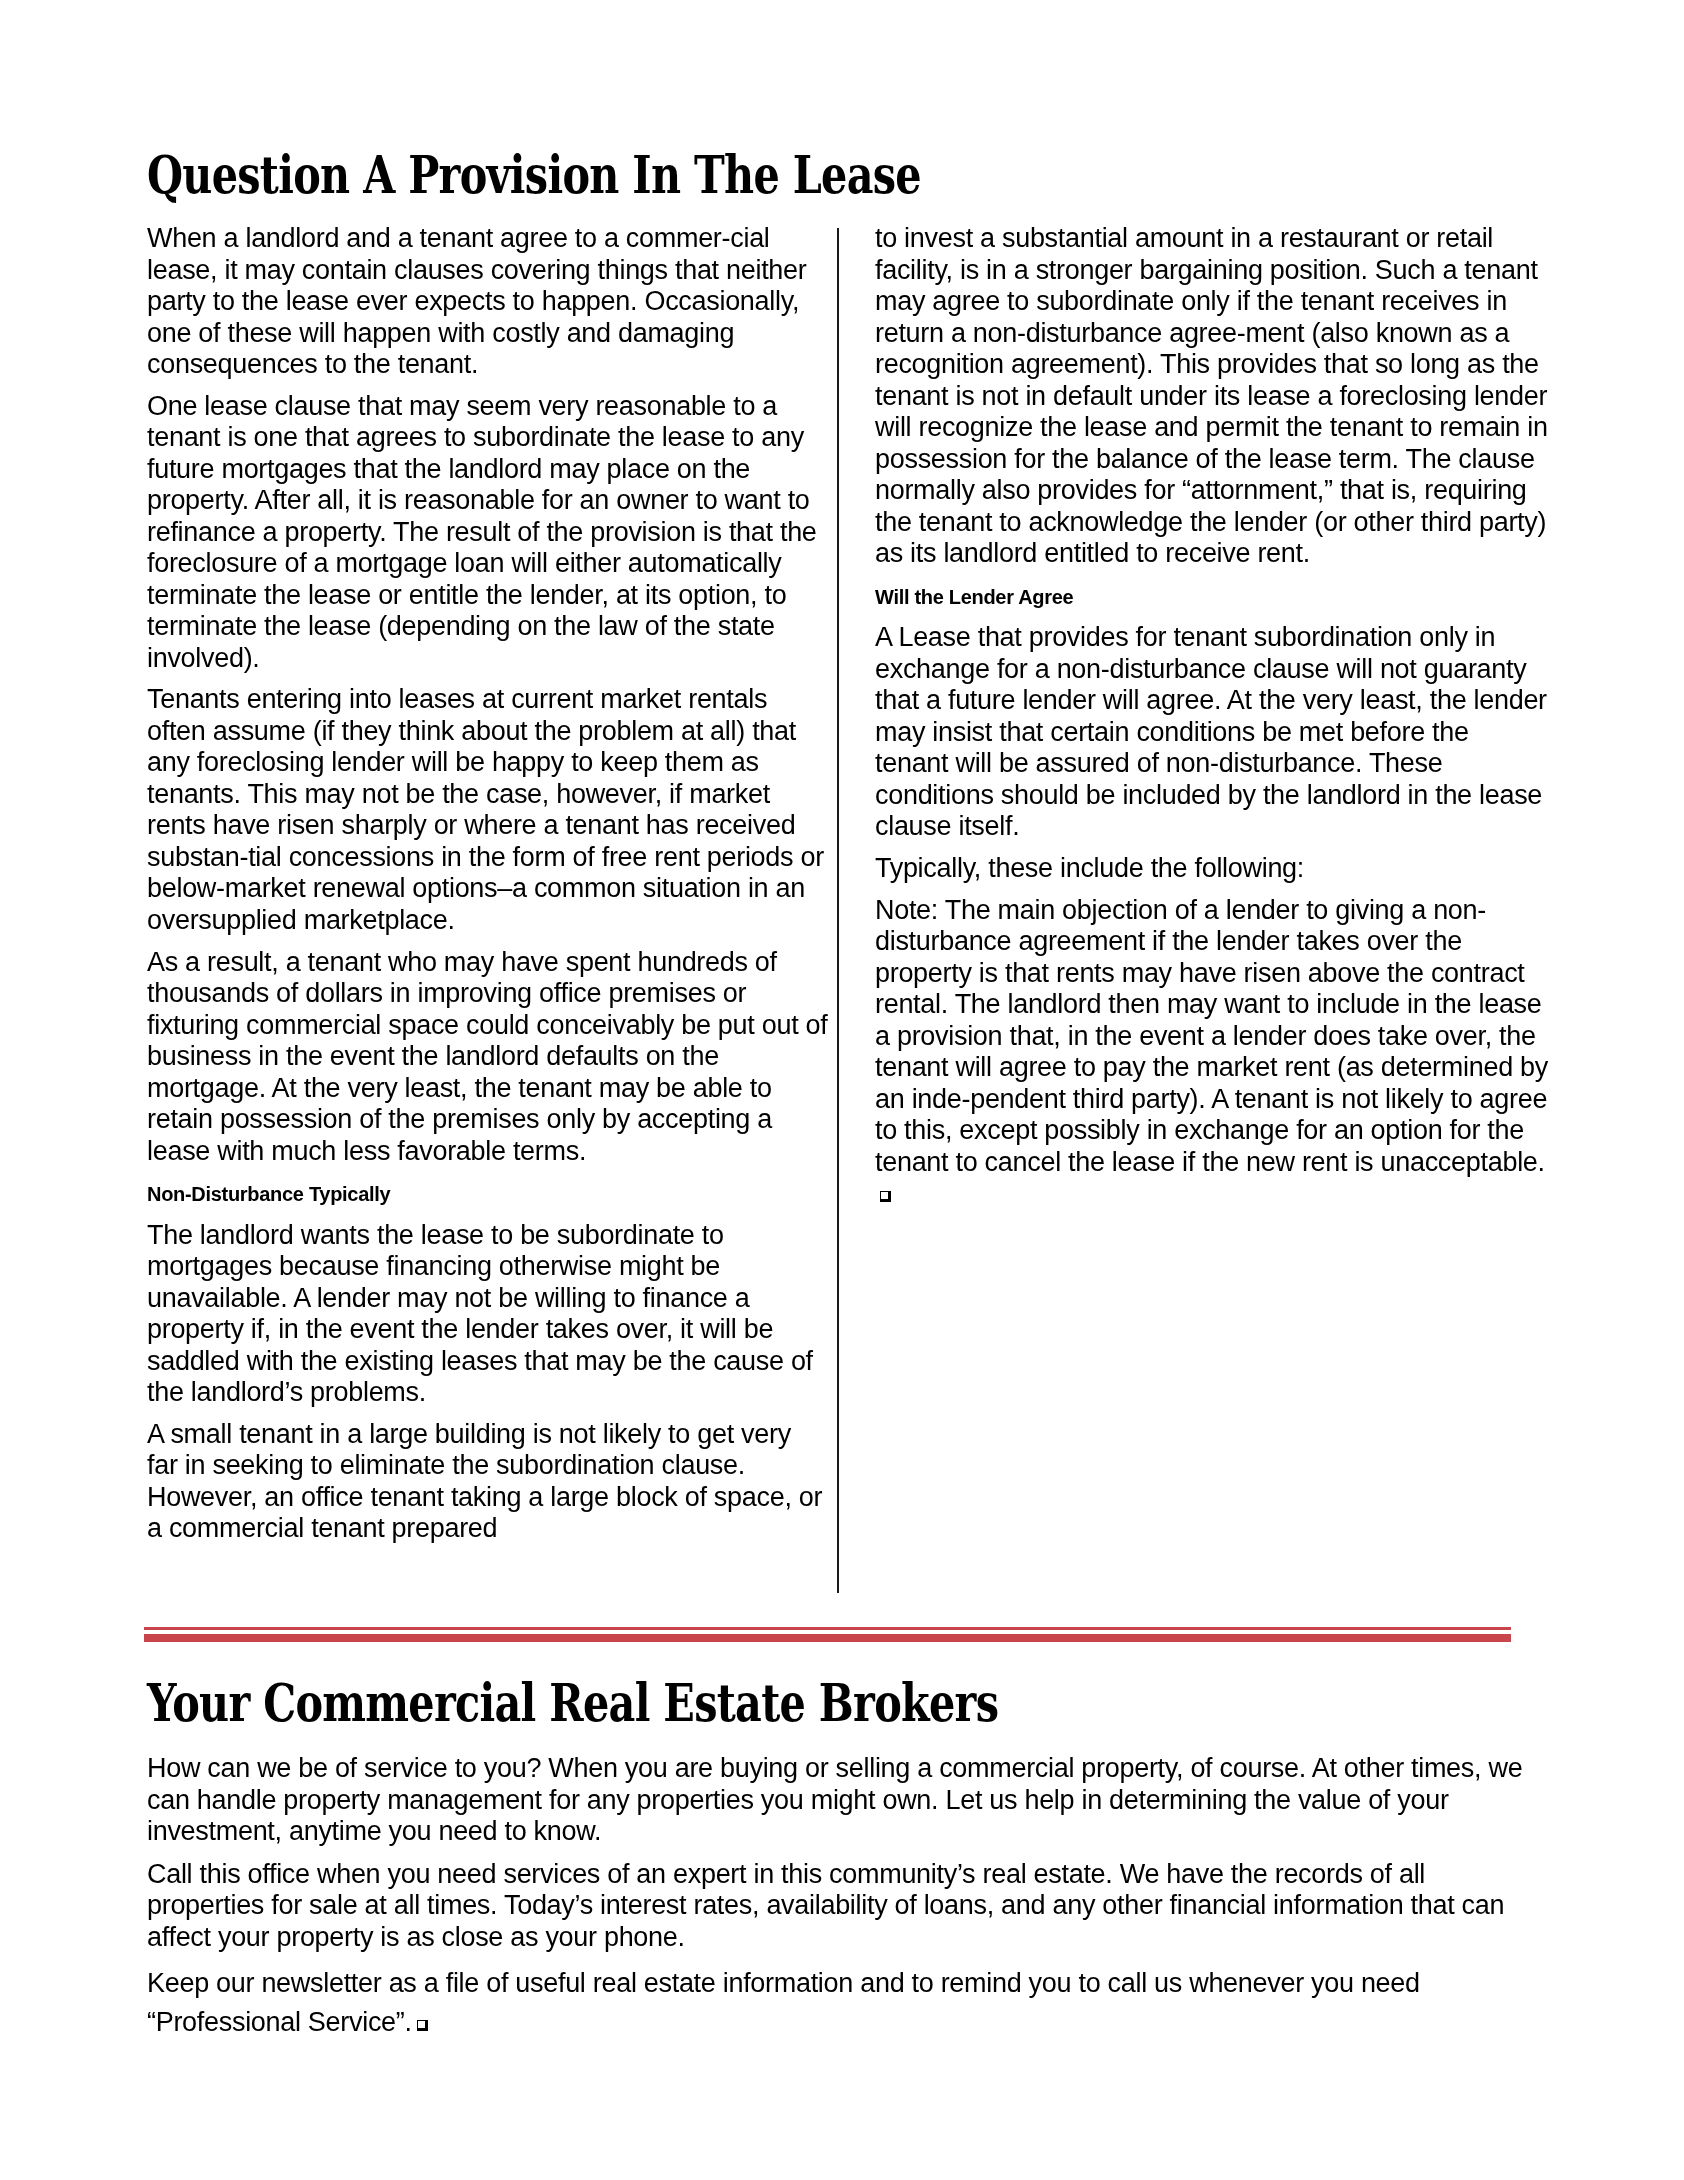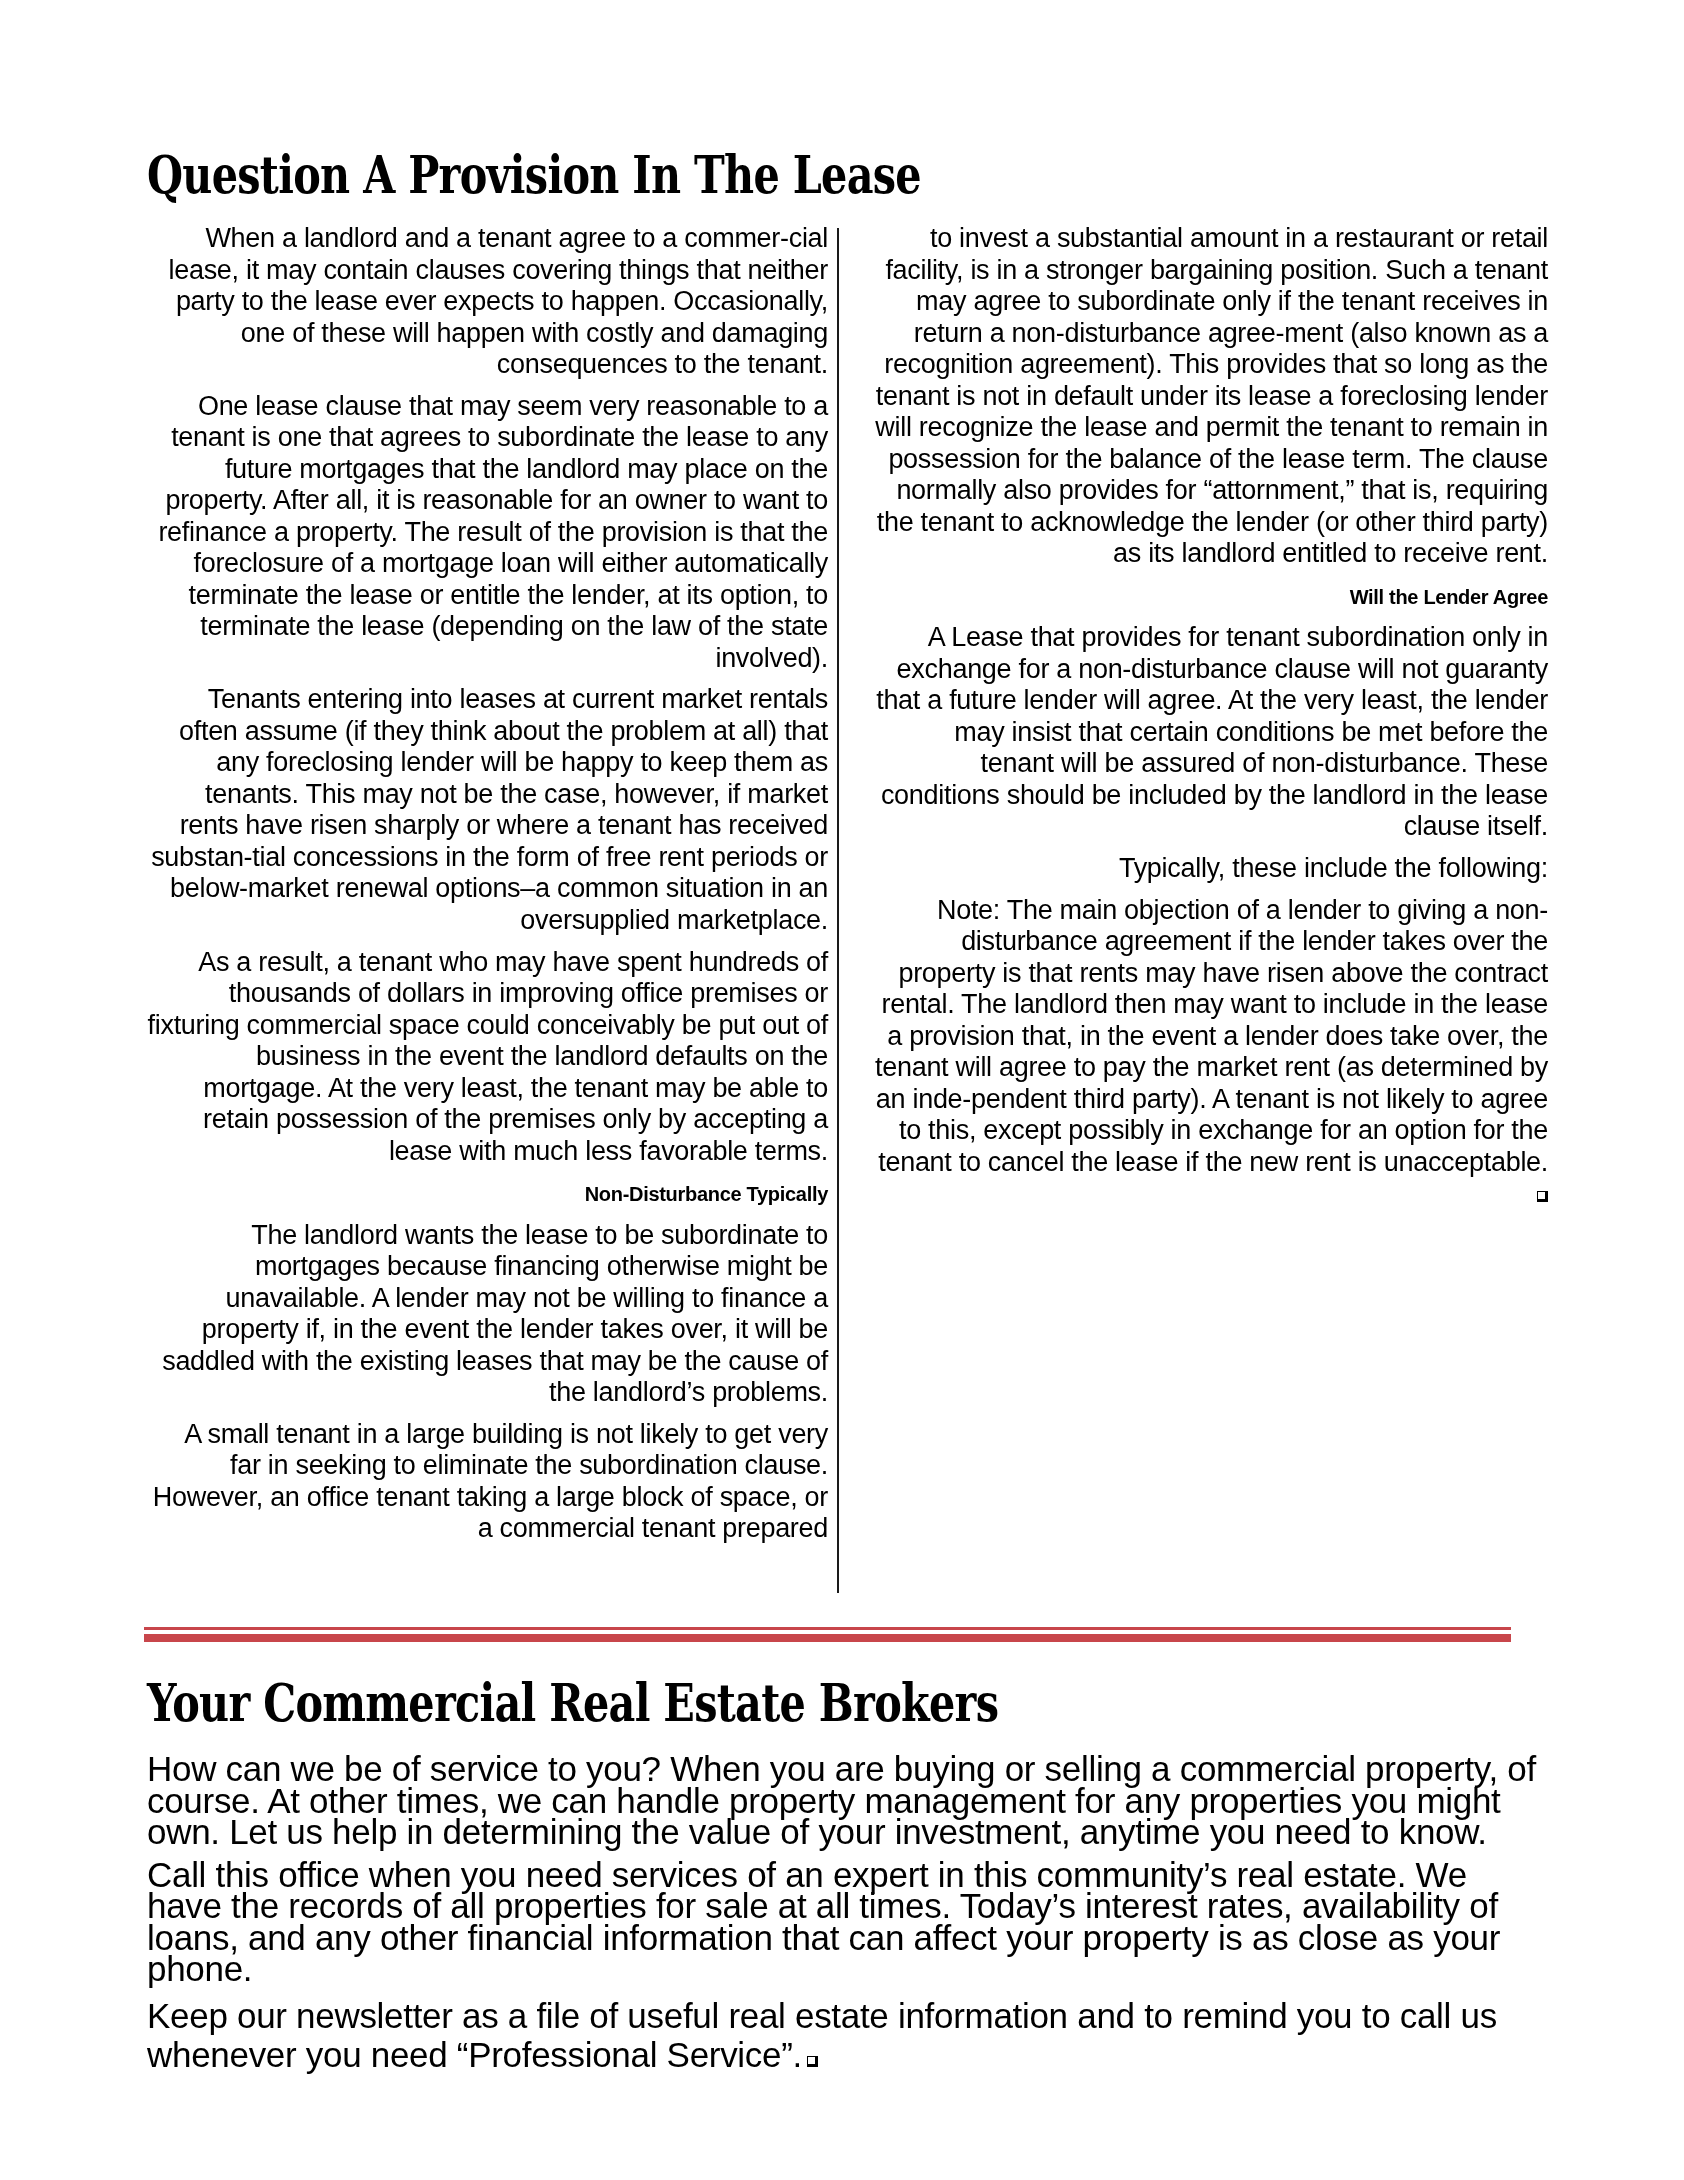--- a/index.html
+++ b/index.html
@@ -21,21 +21,20 @@
   }
   #title-top { top: 148px; }
   #title-bottom { top: 1676px; }
 
   .col {
     position: absolute;
     font-family: "Liberation Sans", sans-serif;
     font-size: 27px;
     line-height: 31.5px;
     letter-spacing: -0.3px;
-    text-align: right;
   }
   .col-left { left: 147px; top: 223px; width: 681px; }
   .col-right { left: 875px; top: 223px; width: 673px; }
 
   .col p { margin: 0 0 10.2px 0; }
   .col h3 {
     margin: 0 0 8.5px 0;
     font-family: "Liberation Sans", sans-serif;
     font-weight: bold;
     font-size: 20px;
@@ -69,21 +68,21 @@
     height: 7.7px;
     background: #c8464b;
   }
 
   .bottom-body {
     position: absolute;
     left: 147px;
     top: 1753px;
     width: 1397px;
     font-family: "Liberation Sans", sans-serif;
-    font-size: 35px;
+    font-size: 27px;
     line-height: 31.5px;
     letter-spacing: -0.3px;
   }
   .bottom-body p { margin: 0 0 11px 0; }
   .bottom-body p.last { line-height: 39px; }
 
   .end-box {
     display: inline-block;
     width: 11px;
     height: 11px;

